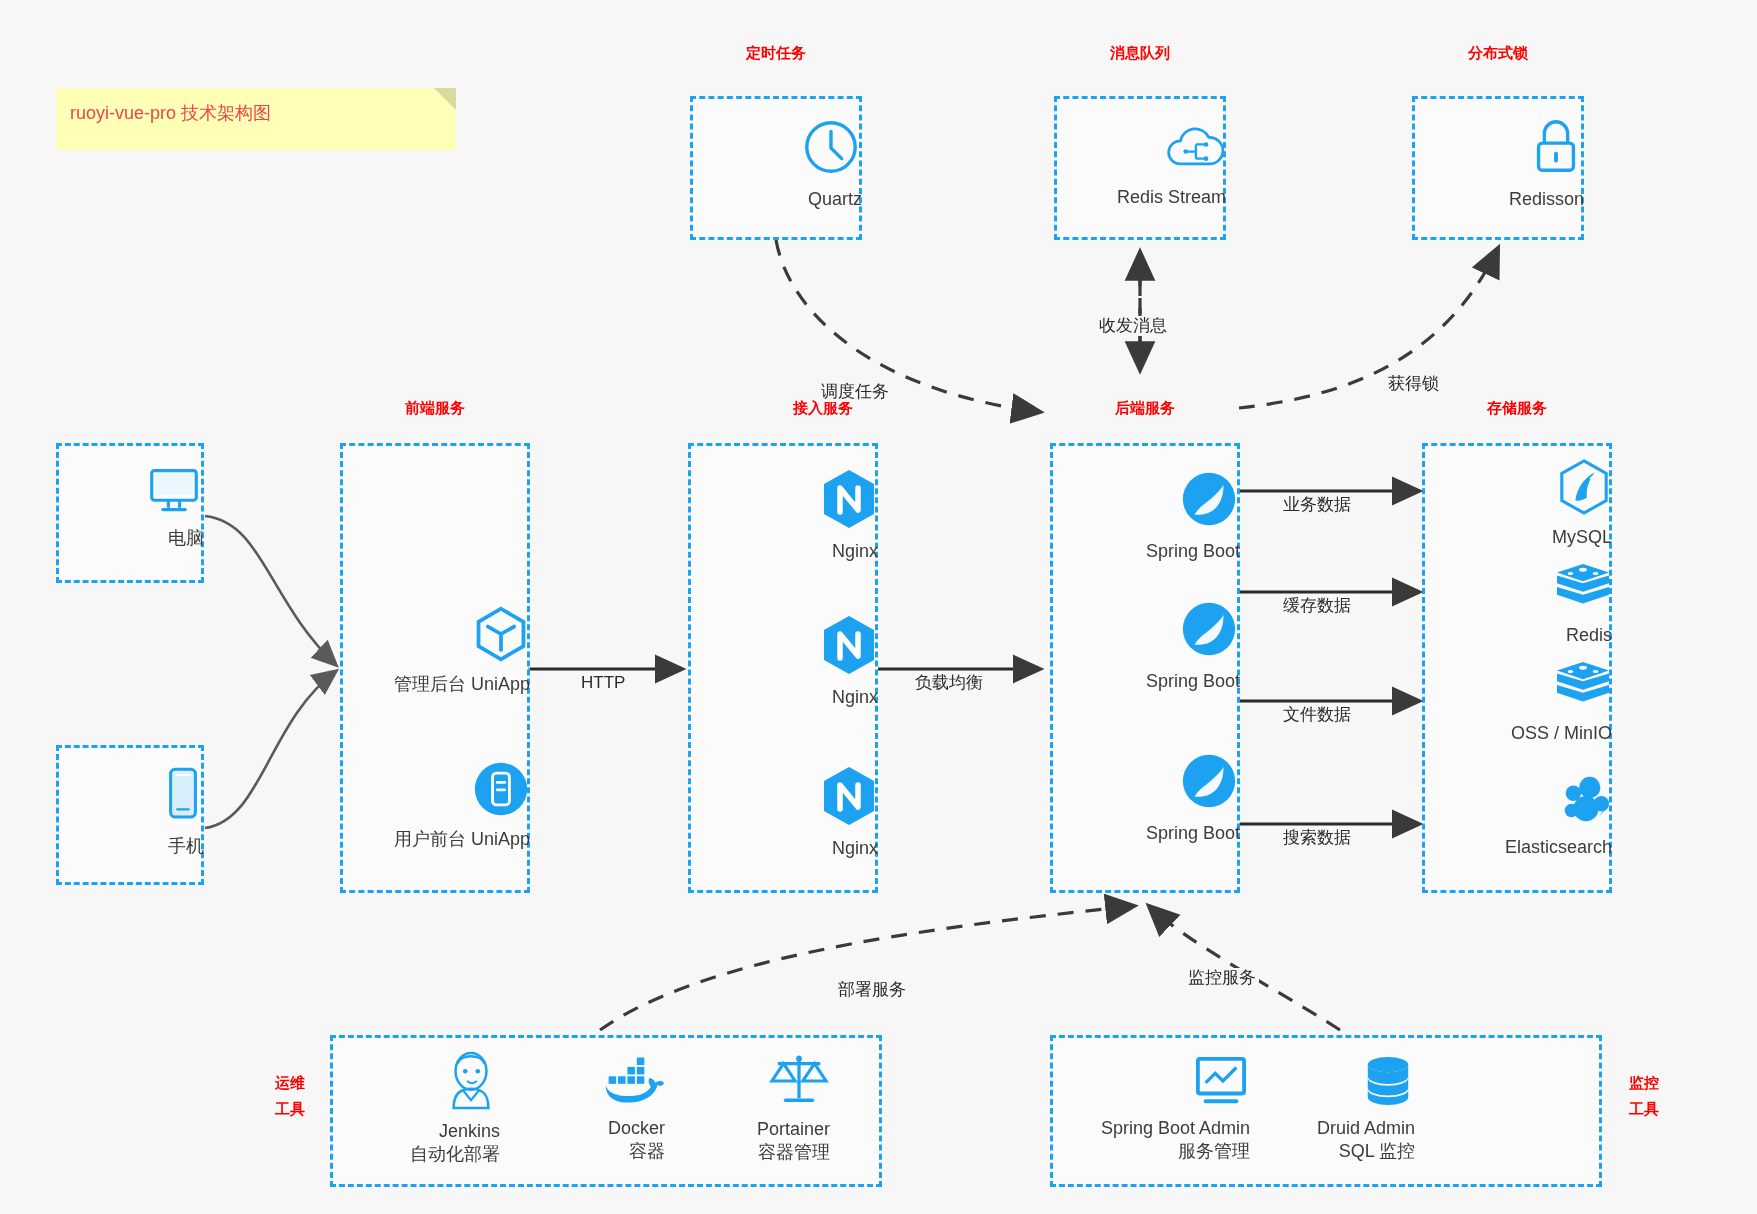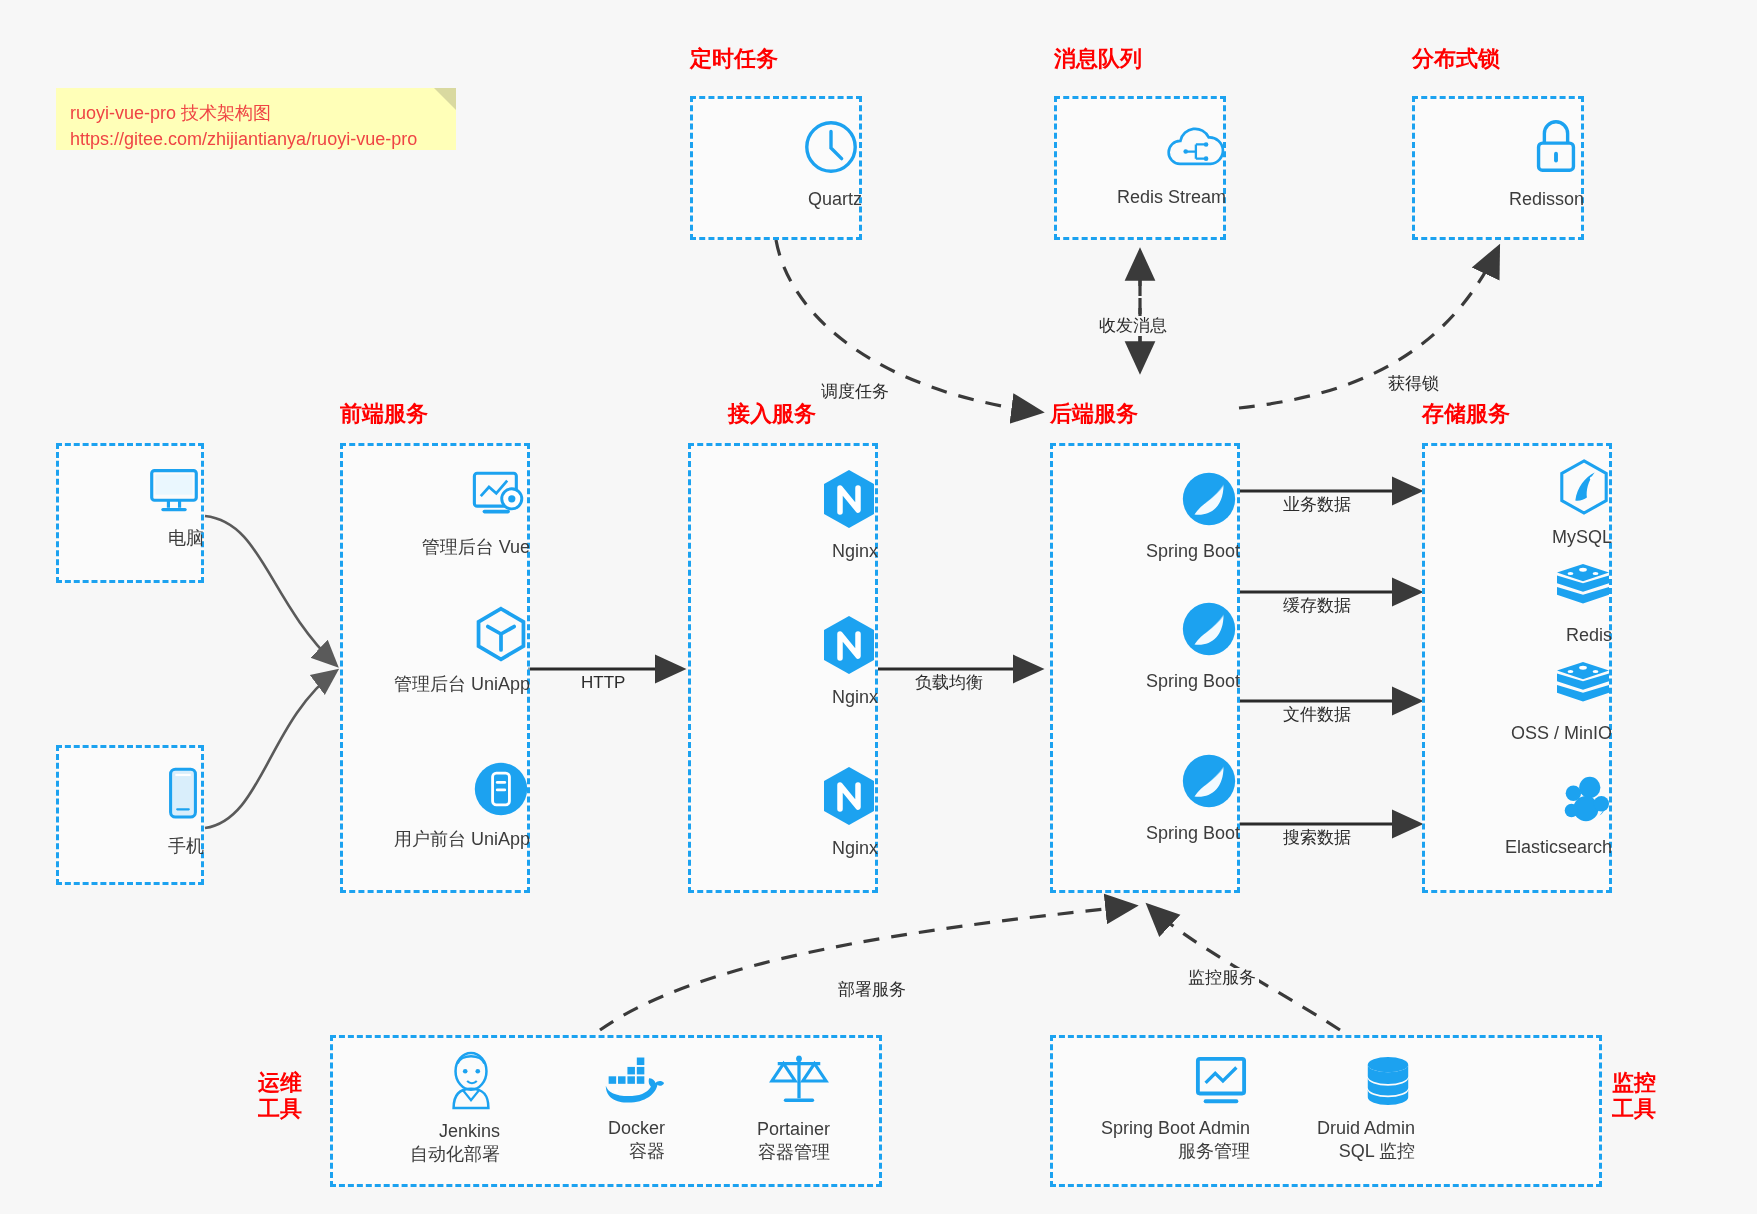--- a/index.html
+++ b/index.html
@@ -28,22 +28,22 @@
 
   
   .gbox{
     position:absolute;
     border:3px dashed #1ca2f0;
     background:rgba(255,255,255,0.55);
     box-sizing:border-box;
   }
   .gtitle{
     position:absolute;
-    color:#ff0000;font-weight:bold;font-size:22px;
-    white-space:nowrap;
+    color:#ff0000;font-weight:bold;font-size:15px;
+    text-align:center;white-space:nowrap;
   }
   .gtitle.side{line-height:26px;}
 
   
   .node{
     position:absolute;display:flex;flex-direction:column;
     align-items:flex-end;justify-content:flex-start;
   }
   .node .cap{
     color:#3c3c3c;font-size:18px;line-height:23px;text-align:center;
@@ -96,21 +96,20 @@
     <path d="M1239,408 C1330,398 1440,370 1498,248" fill="none" stroke="#3a3a3a" stroke-width="3.2" stroke-dasharray="16,12" marker-end="url(#ah)"></path>
 
     <path d="M600,1030 C700,960 900,930 1134,906" fill="none" stroke="#3a3a3a" stroke-width="3.2" stroke-dasharray="16,12" marker-end="url(#ah)"></path>
 
     <path d="M1340,1030 C1270,985 1190,945 1149,906" fill="none" stroke="#3a3a3a" stroke-width="3.2" stroke-dasharray="16,12" marker-end="url(#ah)"></path>
   </svg>
 
   <div class="note">
     <div class="corner"></div>
     <div>ruoyi-vue-pro 技术架构图</div>
-    <div>https://gitee.com/zhijiantianya/ruoyi-vue-pro</div>
   </div>
 
   <div class="gtitle" style="left:690px;top:44px;width:172px;">定时任务</div>
   <div class="gbox" style="left:690px;top:96px;width:172px;height:144px;"></div>
   <div class="node" style="left:690px;top:116px;width:172px;">
     <span class="ico">
       <svg width="62" height="62" viewBox="0 0 64 64">
         <circle cx="32" cy="32" r="25" fill="none" stroke="#1ca2f0" stroke-width="3.5"></circle>
         <path d="M32 16 L32 33 L43 44" fill="none" stroke="#1ca2f0" stroke-width="3.5" stroke-linecap="round"></path>
       </svg>
@@ -167,32 +166,20 @@
         <path d="M14,10 L30,10" stroke="#ffffff" stroke-width="2.4"></path>
         <path d="M16,46 L28,46" stroke="#1ca2f0" stroke-width="2.4" stroke-linecap="round"></path>
       </svg>
     </span>
     <span class="cap">手机</span>
   </div>
 
   <div class="gtitle" style="left:340px;top:399px;width:190px;">前端服务</div>
   <div class="gbox" style="left:340px;top:443px;width:190px;height:450px;"></div>
 
-  <div class="node" style="left:340px;top:468px;width:190px;">
-    <span class="ico">
-      <svg width="62" height="58" viewBox="0 0 68 62">
-        <rect x="7" y="5" width="46" height="36" rx="3" fill="none" stroke="#1ca2f0" stroke-width="3.4"></rect>
-        <path d="M14,30 L23,20 L31,27 L43,13" fill="none" stroke="#1ca2f0" stroke-width="3"></path>
-        <path d="M18,47 L44,47" stroke="#1ca2f0" stroke-width="4" stroke-linecap="round"></path>
-        <circle cx="48" cy="33" r="11" fill="#ffffff" stroke="#1ca2f0" stroke-width="3.2"></circle>
-        <circle cx="48" cy="33" r="4" fill="#1ca2f0"></circle>
-      </svg>
-    </span>
-    <span class="cap">管理后台 Vue</span>
-  </div>
 
   <div class="node" style="left:340px;top:605px;width:190px;">
     <span class="ico">
       <svg width="58" height="58" viewBox="0 0 62 62">
         <path d="M31,4 L55,18 L55,44 L31,58 L7,44 L7,18 z" fill="none" stroke="#1ca2f0" stroke-width="4"></path>
         <path d="M31,31 L31,48 M31,31 L17,23 M31,31 L45,23" fill="none" stroke="#1ca2f0" stroke-width="4" stroke-linecap="round"></path>
       </svg>
     </span>
     <span class="cap">管理后台 UniApp</span>
   </div>

